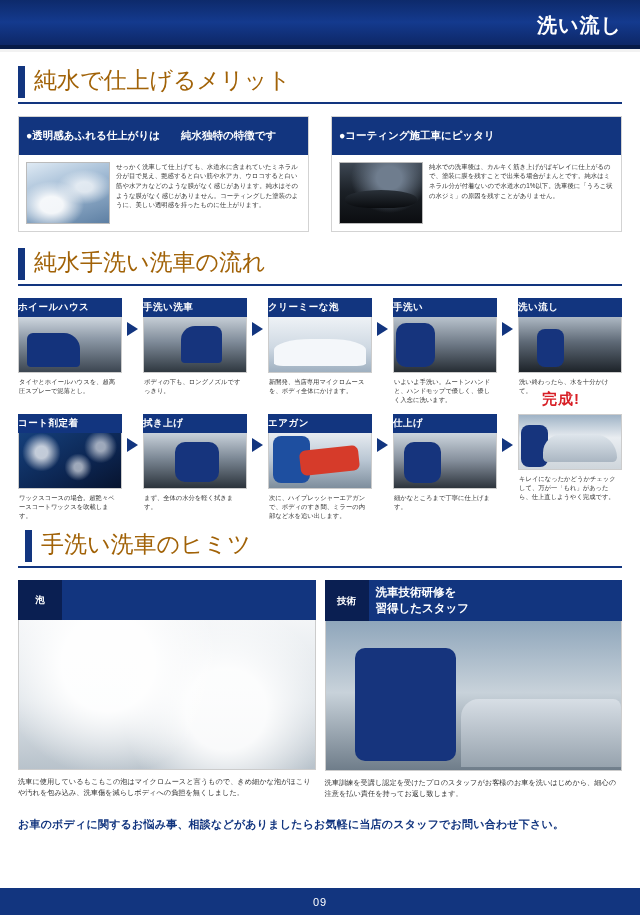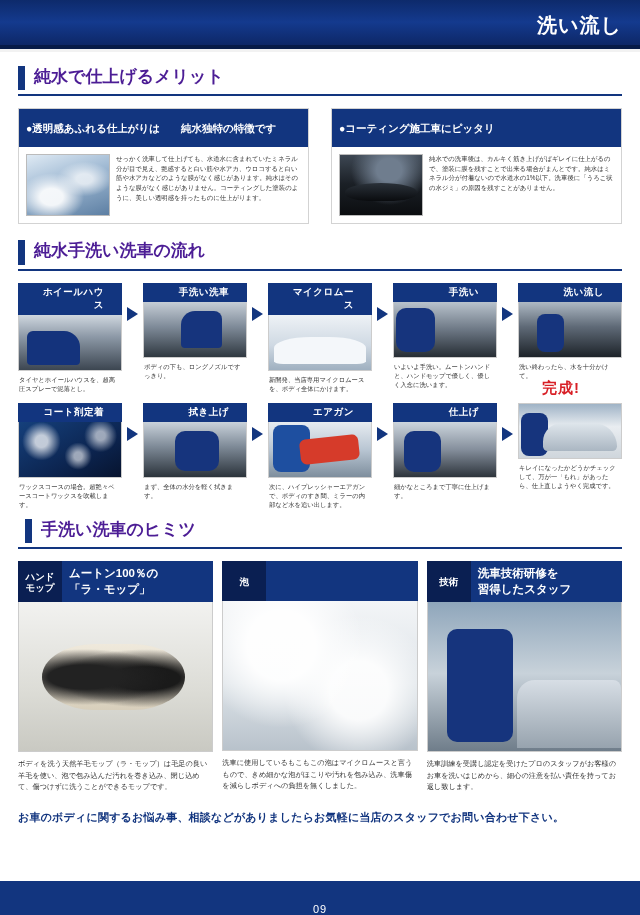--- a/index.html
+++ b/index.html
@@ -43,23 +43,23 @@
     display: flex;
     align-items: stretch;
     margin-bottom: 10px;
   }
   .sec-bar {
     width: 7px;
     background: #12357f;
     margin-right: 9px;
   }
   .sec-title {
-    font-size: 17px;
-    font-weight: bold;
-    color: #4c1d95;
+    font-size: 23px;
+    font-weight: normal;
+    color: #a16207;
     line-height: 1.25;
     padding-bottom: 3px;
   }
   .sec-underline {
     height: 2px;
     background: #12357f;
     margin: -6px 0 12px 0;
   }
   
   .merit-row {
@@ -135,24 +135,24 @@
     align-items: flex-start;
     margin-bottom: 10px;
   }
   .flow-item {
     width: 104px;
     flex: none;
   }
   .flow-label {
     background: #12357f;
     color: #fff;
-    text-align: right;
+    text-align: left;
     font-size: 9.5px;
     font-weight: bold;
-    padding: 3px 18px;
+    padding: 3px 0;
     letter-spacing: .5px;
   }
   .flow-photo {
     width: 104px; height: 56px;
     border: 1px solid #ccc;
     border-top: none;
     position: relative;
     overflow: hidden;
   }
   .flow-cap {
@@ -279,25 +279,25 @@
   .footer-note {
     font-size: 11px;
     font-weight: bold;
     color: #12357f;
     padding: 6px 0 0 0;
     letter-spacing: .2px;
   }
   .page-num-bar {
     position: absolute;
     left: 0; bottom: 0;
-    width: 100%; height: 34px;
+    width: 100%; height: 27px;
     background: #12357f;
     color: #fff;
     display: flex;
-    align-items: flex-end;
+    align-items: center;
     justify-content: center;
     font-size: 11px;
     letter-spacing: 1px;
   }
 </style>
 </head>
 <body>
 
 <div class="page">
 
@@ -350,21 +350,21 @@
           </div>
         <div class="flow-item">
           <div class="flow-label">手洗い洗車</div>
           <div class="flow-photo fp2"></div>
           <div class="flow-cap">ボディの下も、ロングノズルですっきり。</div>
         </div>
         <div class="arrow">
             <span></span>
           </div>
         <div class="flow-item">
-          <div class="flow-label">マイクロムース</div>
+          <div class="flow-label">クリーミーな泡</div>
           <div class="flow-photo fp3"></div>
           <div class="flow-cap">新開発、当店専用マイクロムースを、ボディ全体にかけます。</div>
         </div>
         <div class="arrow">
             <span></span>
           </div>
         <div class="flow-item">
           <div class="flow-label">手洗い</div>
           <div class="flow-photo fp4"></div>
           <div class="flow-cap">いよいよ手洗い。ムートンハンドと、ハンドモップで優しく、優しく入念に洗います。</div>
@@ -426,30 +426,20 @@
 
     <div class="sec-head" style="margin-top:6px;padding-left:7px;">
       <div class="sec-bar"></div>
       <div class="sec-title">手洗い洗車のヒミツ</div>
     </div>
     <div class="sec-underline"></div>
 
     <div class="secret-row">
       <div class="secret-card">
         <div class="secret-head">
-          <div class="secret-tag" style="white-space:pre-line;">ハンド
-モップ</div>
-          <div class="secret-title" style="white-space:pre-line;">ムートン100％の
-「ラ・モップ」</div>
-        </div>
-        <div class="secret-photo sp1"></div>
-        <div class="secret-cap">ボディを洗う天然羊毛モップ（ラ・モップ）は毛足の良い羊毛を使い、泡で包み込んだ汚れを巻き込み、閉じ込めて、傷つけずに洗うことができるモップです。</div>
-      </div>
-      <div class="secret-card">
-        <div class="secret-head">
           <div class="secret-tag">泡</div>
         </div>
         <div class="secret-photo sp2"></div>
         <div class="secret-cap">洗車に使用しているもこもこの泡はマイクロムースと言うもので、きめ細かな泡がほこりや汚れを包み込み、洗車傷を減らしボディへの負担を無くしました。</div>
       </div>
       <div class="secret-card">
         <div class="secret-head">
           <div class="secret-tag">技術</div>
           <div class="secret-title" style="white-space:pre-line;">洗車技術研修を
 習得したスタッフ</div>

